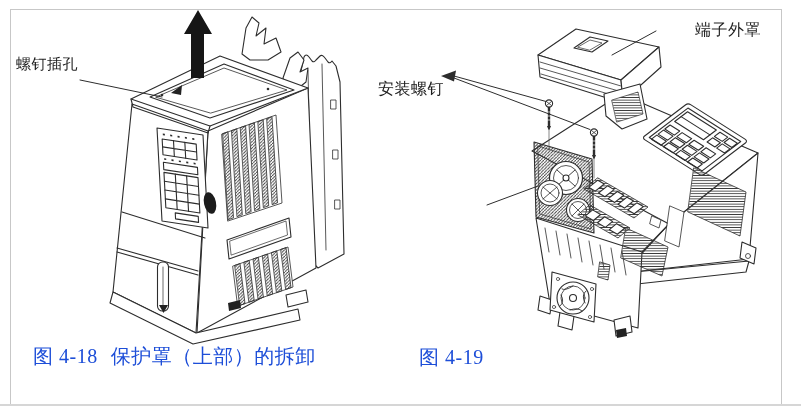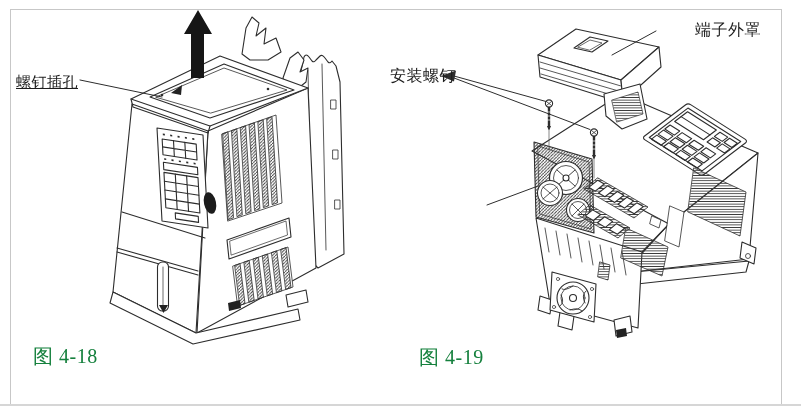--- a/index.html
+++ b/index.html
@@ -16,21 +16,21 @@
   }
   .art{position:absolute;left:0;top:0;}
   .callout{
     position:absolute;white-space:nowrap;color:#1c1c1c;line-height:1.1;
     font-family:"Liberation Serif","DejaVu Serif",serif;
   }
   .co-15{font-size:15px;letter-spacing:0.5px;}
   .co-16{font-size:16px;letter-spacing:0.5px;}
   .caption{
     position:absolute;display:flex;gap:13px;white-space:nowrap;
-    font-size:20px;letter-spacing:0.5px;color:#15803d;
+    font-size:20px;letter-spacing:0.5px;color:#1d4ed8;
   }
 </style>
 </head>
 <body>
 
 <div class="page">
 
   <div class="frame"></div>
 
   <svg class="art" width="801" height="420" viewBox="0 0 801 420">
@@ -273,29 +273,30 @@
 
       <path d="M656,31 L612,55" stroke-width="1"></path>
       <g>
         <polygon points="441,76 456,70.5 454,81.5" fill="#2d2d2d" stroke="none"></polygon>
         <path d="M454,76 L546,101.5 M454,78 L590,129.5" stroke-width="1"></path>
       </g>
       <path d="M487,205 L538,186" stroke-width="1"></path>
     </g>
   </svg>
 
-  <div class="callout co-15" style="left:16px;top:74px;text-decoration:underline;">螺钉插孔</div>
-
-  <div class="callout co-16" style="left:378px;top:67px;margin-left:12px;">安装螺钉</div>
+  <div class="callout co-15" style="left:16px;top:56px;">螺钉插孔</div>
+
+  <div class="callout co-16" style="left:378px;top:80px;">安装螺钉</div>
 
   <div class="callout co-16" style="left:659px;top:21px;margin-left:36px;">端子外罩</div>
 
 
   <div class="caption" style="left:33px;top:343px;">
     <span>图 4-18</span>
+    <span>保护罩（上部）的拆卸</span>
   </div>
 
   <div class="caption" style="left:419px;top:344px;flex-direction:column;">
     <span>图 4-19</span>
   </div>
 
   <div class="bottom-rule"></div>
 </div>
 
 </body></html>

